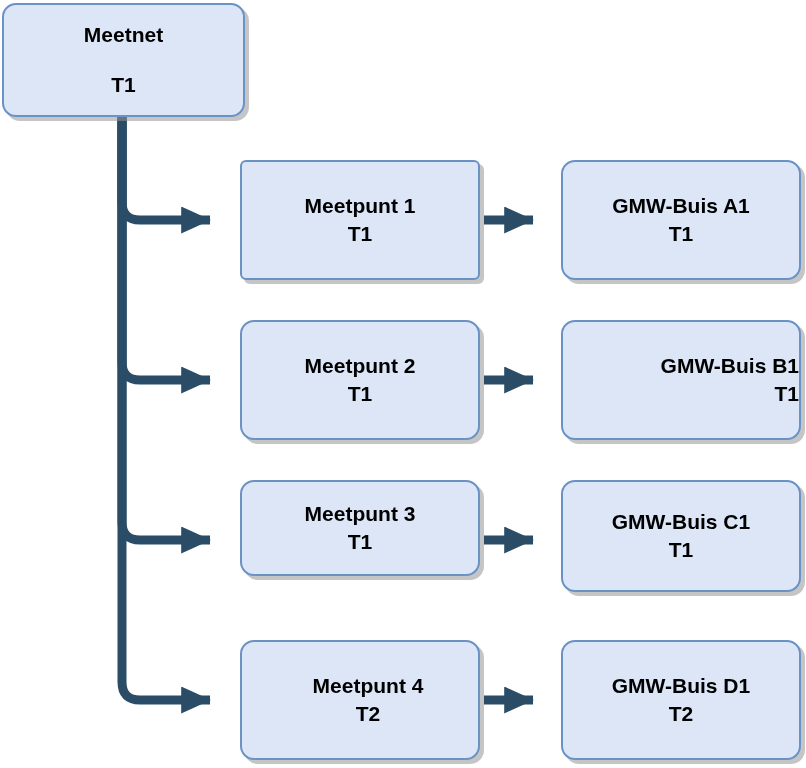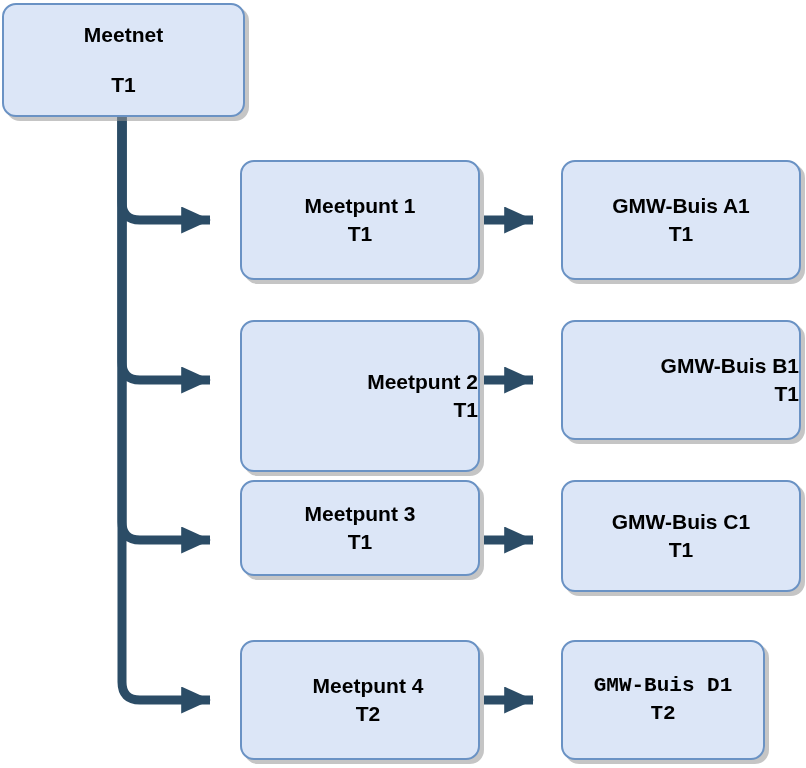--- a/index.html
+++ b/index.html
@@ -73,26 +73,26 @@
       <path d="M484,540 L533,540" fill="none" stroke="#2b4c66" stroke-width="9" marker-end="url(#arrowhead)"></path>
       <path d="M484,700 L533,700" fill="none" stroke="#2b4c66" stroke-width="9" marker-end="url(#arrowhead)"></path>
     </g>
   </svg>
 
   <div class="node" style="left:2px; top:3px; width:243px; height:114px;gap:22px;">
     <span class="ln">Meetnet</span>
     <span class="ln">T1</span>
   </div>
 
-  <div class="node" style="left:240px; top:160px; width:240px; height:120px;">
+  <div class="node" style="left:240px; top:160px; width:240px; height:120px;border-radius:6px;">
     <span class="ln">Meetpunt 1</span>
     <span class="ln">T1</span>
   </div>
 
-  <div class="node" style="left:240px; top:320px; width:240px; height:152px;align-items:flex-end;">
+  <div class="node" style="left:240px; top:320px; width:240px; height:120px;">
     <span class="ln">Meetpunt 2</span>
     <span class="ln">T1</span>
   </div>
 
   <div class="node" style="left:240px; top:480px; width:240px; height:96px;">
     <span class="ln">Meetpunt 3</span>
     <span class="ln">T1</span>
   </div>
 
   <div class="node" style="left:240px; top:640px; width:240px; height:120px;padding-left:16px;">
@@ -108,18 +108,18 @@
   <div class="node" style="left:561px; top:320px; width:240px; height:120px;align-items:flex-end;">
     <span class="ln">GMW-Buis B1</span>
     <span class="ln">T1</span>
   </div>
 
   <div class="node" style="left:561px; top:480px; width:240px; height:112px;">
     <span class="ln">GMW-Buis C1</span>
     <span class="ln">T1</span>
   </div>
 
-  <div class="node" style="left:561px; top:640px; width:204px; height:120px;font-family:Liberation Mono, monospace;">
+  <div class="node" style="left:561px; top:640px; width:240px; height:120px;">
     <span class="ln">GMW-Buis D1</span>
     <span class="ln">T2</span>
   </div>
 
 </div>
 
 </body></html>

